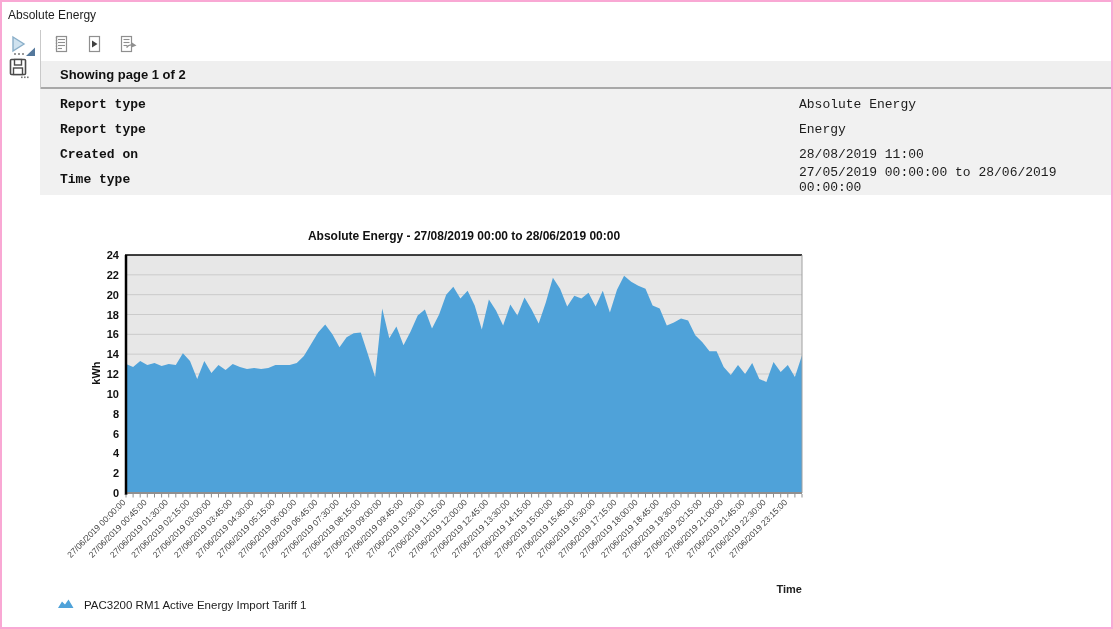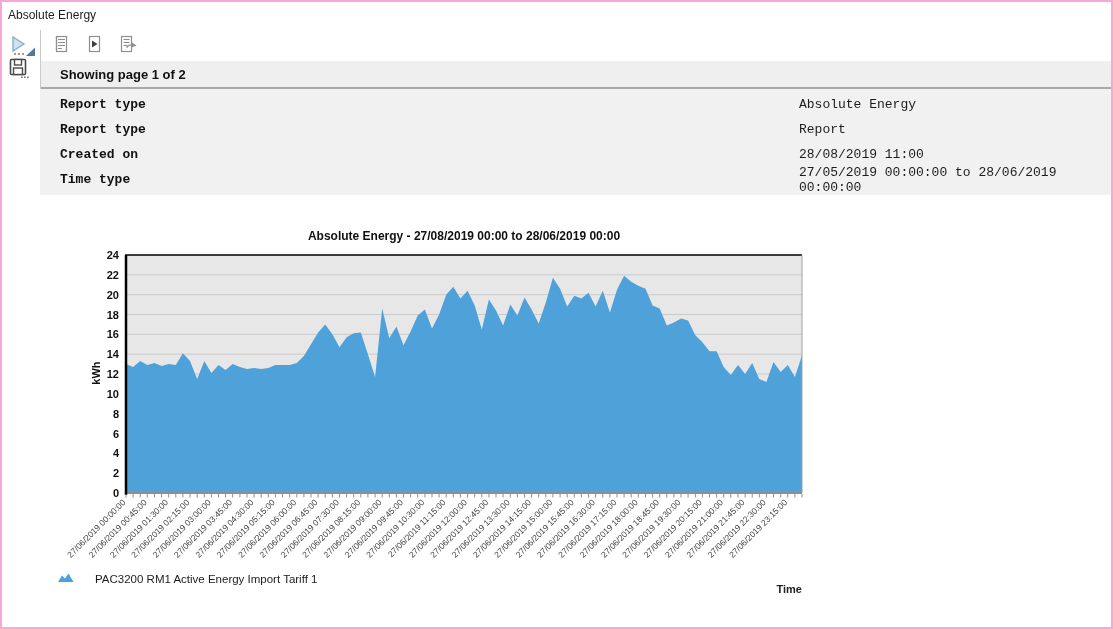--- a/index.html
+++ b/index.html
@@ -48,22 +48,22 @@
   .ylabel-rot {
     position:absolute; left:64px; top:365px; width:60px; text-align:center;
     font-size:11px; font-weight:bold; color:#111;
     transform:rotate(-90deg);
   }
   .xlabel {
     position:absolute; left:124px; top:581px; width:676px; text-align:right;
     font-size:11px; font-weight:bold; color:#222;
   }
   .legend {
-    position:absolute; left:56px; top:570px;
-    display:flex; align-items:center; gap:21px;
+    position:absolute; left:56px; top:596px;
+    display:flex; align-items:center; gap:10px;
     font-size:11.5px; color:#1c1c1c;
   }
 </style>
 </head>
 <body>
 
 <div class="window">
 
   <div class="titlebar">Absolute Energy</div>
 
@@ -132,21 +132,21 @@
     <span>Showing page  1  of  2</span>
   </div>
 
   <div class="meta">
     <div class="meta-row">
       <span class="meta-label">Report type</span>
       <span class="meta-value">Absolute Energy</span>
     </div>
     <div class="meta-row">
       <span class="meta-label">Report type</span>
-      <span class="meta-value">Report</span>
+      <span class="meta-value">Energy</span>
     </div>
     <div class="meta-row">
       <span class="meta-label">Created on</span>
       <span class="meta-value">28/08/2019 11:00</span>
     </div>
     <div class="meta-row">
       <span class="meta-label">Time type</span>
       <span class="meta-value">27/05/2019 00:00:00 to 28/06/2019 00:00:00</span>
     </div>
   </div>

